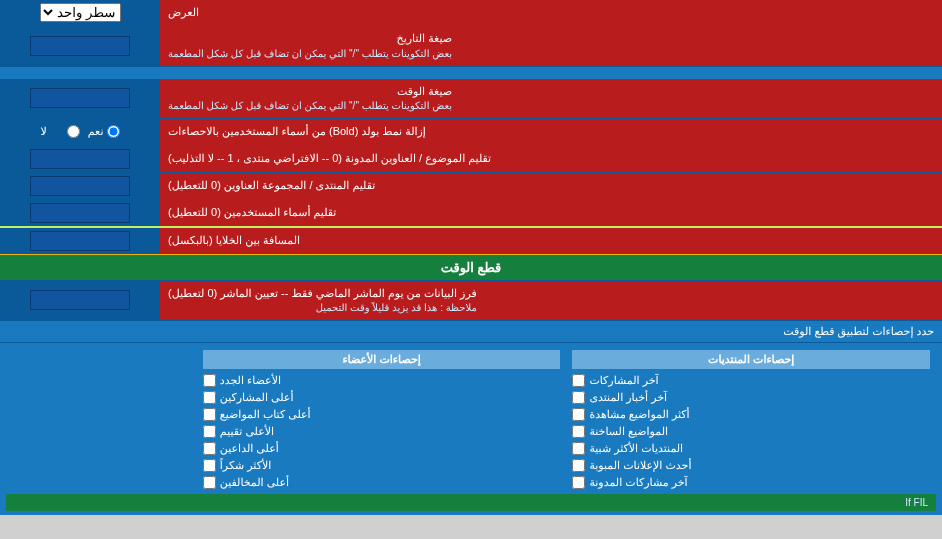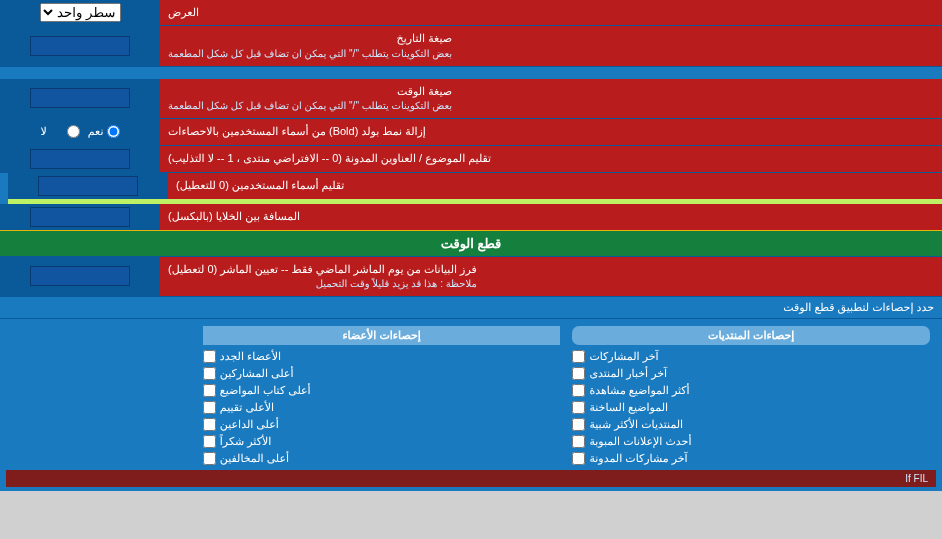--- a/index.html
+++ b/index.html
@@ -82,21 +82,21 @@
       padding: 2px 0;
       color: #fff;
       font-size: 11px;
     }
     .checkbox-item input[type="checkbox"] {
       accent-color: #0a3a70;
       width: 13px;
       height: 13px;
     }
     .bottom-text {
-      background: #7f1d1d;
+      background: #15803d;
       color: #cce8ff;
       font-size: 10px;
       padding: 3px 8px;
       text-align: right;
     }
   </style>
 </head>
 <body>
 
 <div class="main-container">
@@ -154,22 +154,30 @@
 
   <div class="row" style="border-bottom:1px solid #0a5a9a;">
     <div class="row-label">
       <span>تقليم الموضوع / العناوين المدونة (0 -- الافتراضي منتدى ، 1 -- لا التذليب)</span>
     </div>
     <div class="row-input" style="background:#0a5a9a; min-width:160px;">
       <input type="text" style="">
     </div>
   </div>
 
-
-  <div class="row" style="border-bottom:5px solid #bef264;margin-left:8px;">
+  <div class="row" style="border-bottom:1px solid #0a5a9a;">
+    <div class="row-label">
+      <span>تقليم المنتدى / المجموعة العناوين (0 للتعطيل)</span>
+    </div>
+    <div class="row-input" style="background:#0a5a9a; min-width:160px;">
+      <input type="text" style="">
+    </div>
+  </div>
+
+  <div class="row" style="border-bottom:2px solid #bef264;">
     <div class="row-label">
       <span>تقليم أسماء المستخدمين (0 للتعطيل)</span>
     </div>
     <div class="row-input" style="background:#0a5a9a; min-width:160px;">
       <input type="text" style="">
     </div>
   </div>
 
   <div class="row" style="border-bottom:1px solid #eab308;">
     <div class="row-label">
@@ -197,21 +205,21 @@
   </div>
 
   <div style="background:#1a7abf; padding:4px 8px; border-bottom:1px solid #0a5a9a; text-align:right; color:#fff; font-size:11px;">
     <span>حدد إحصاءات لتطبيق قطع الوقت</span>
   </div>
 
   <div style="background:#1a7abf; padding:4px 6px;">
     <div class="checkbox-columns">
 
       <div class="checkbox-col">
-        <div style="background:#6aaddc; color:#fff; text-align:center; padding:3px 6px; font-size:11px; font-weight:bold; margin-bottom:3px;border-radius:7px;">
+        <div style="background:#6aaddc; color:#fff; text-align:center; padding:3px 6px; font-size:11px; font-weight:bold; margin-bottom:3px;">
           <span>إحصاءات المنتديات</span>
         </div>
         <div class="checkbox-item">
           <span>آخر المشاركات</span>
           <input type="checkbox" style="">
         </div>
         <div class="checkbox-item">
           <span>آخر أخبار المنتدى</span>
           <input type="checkbox" style="">
         </div>

